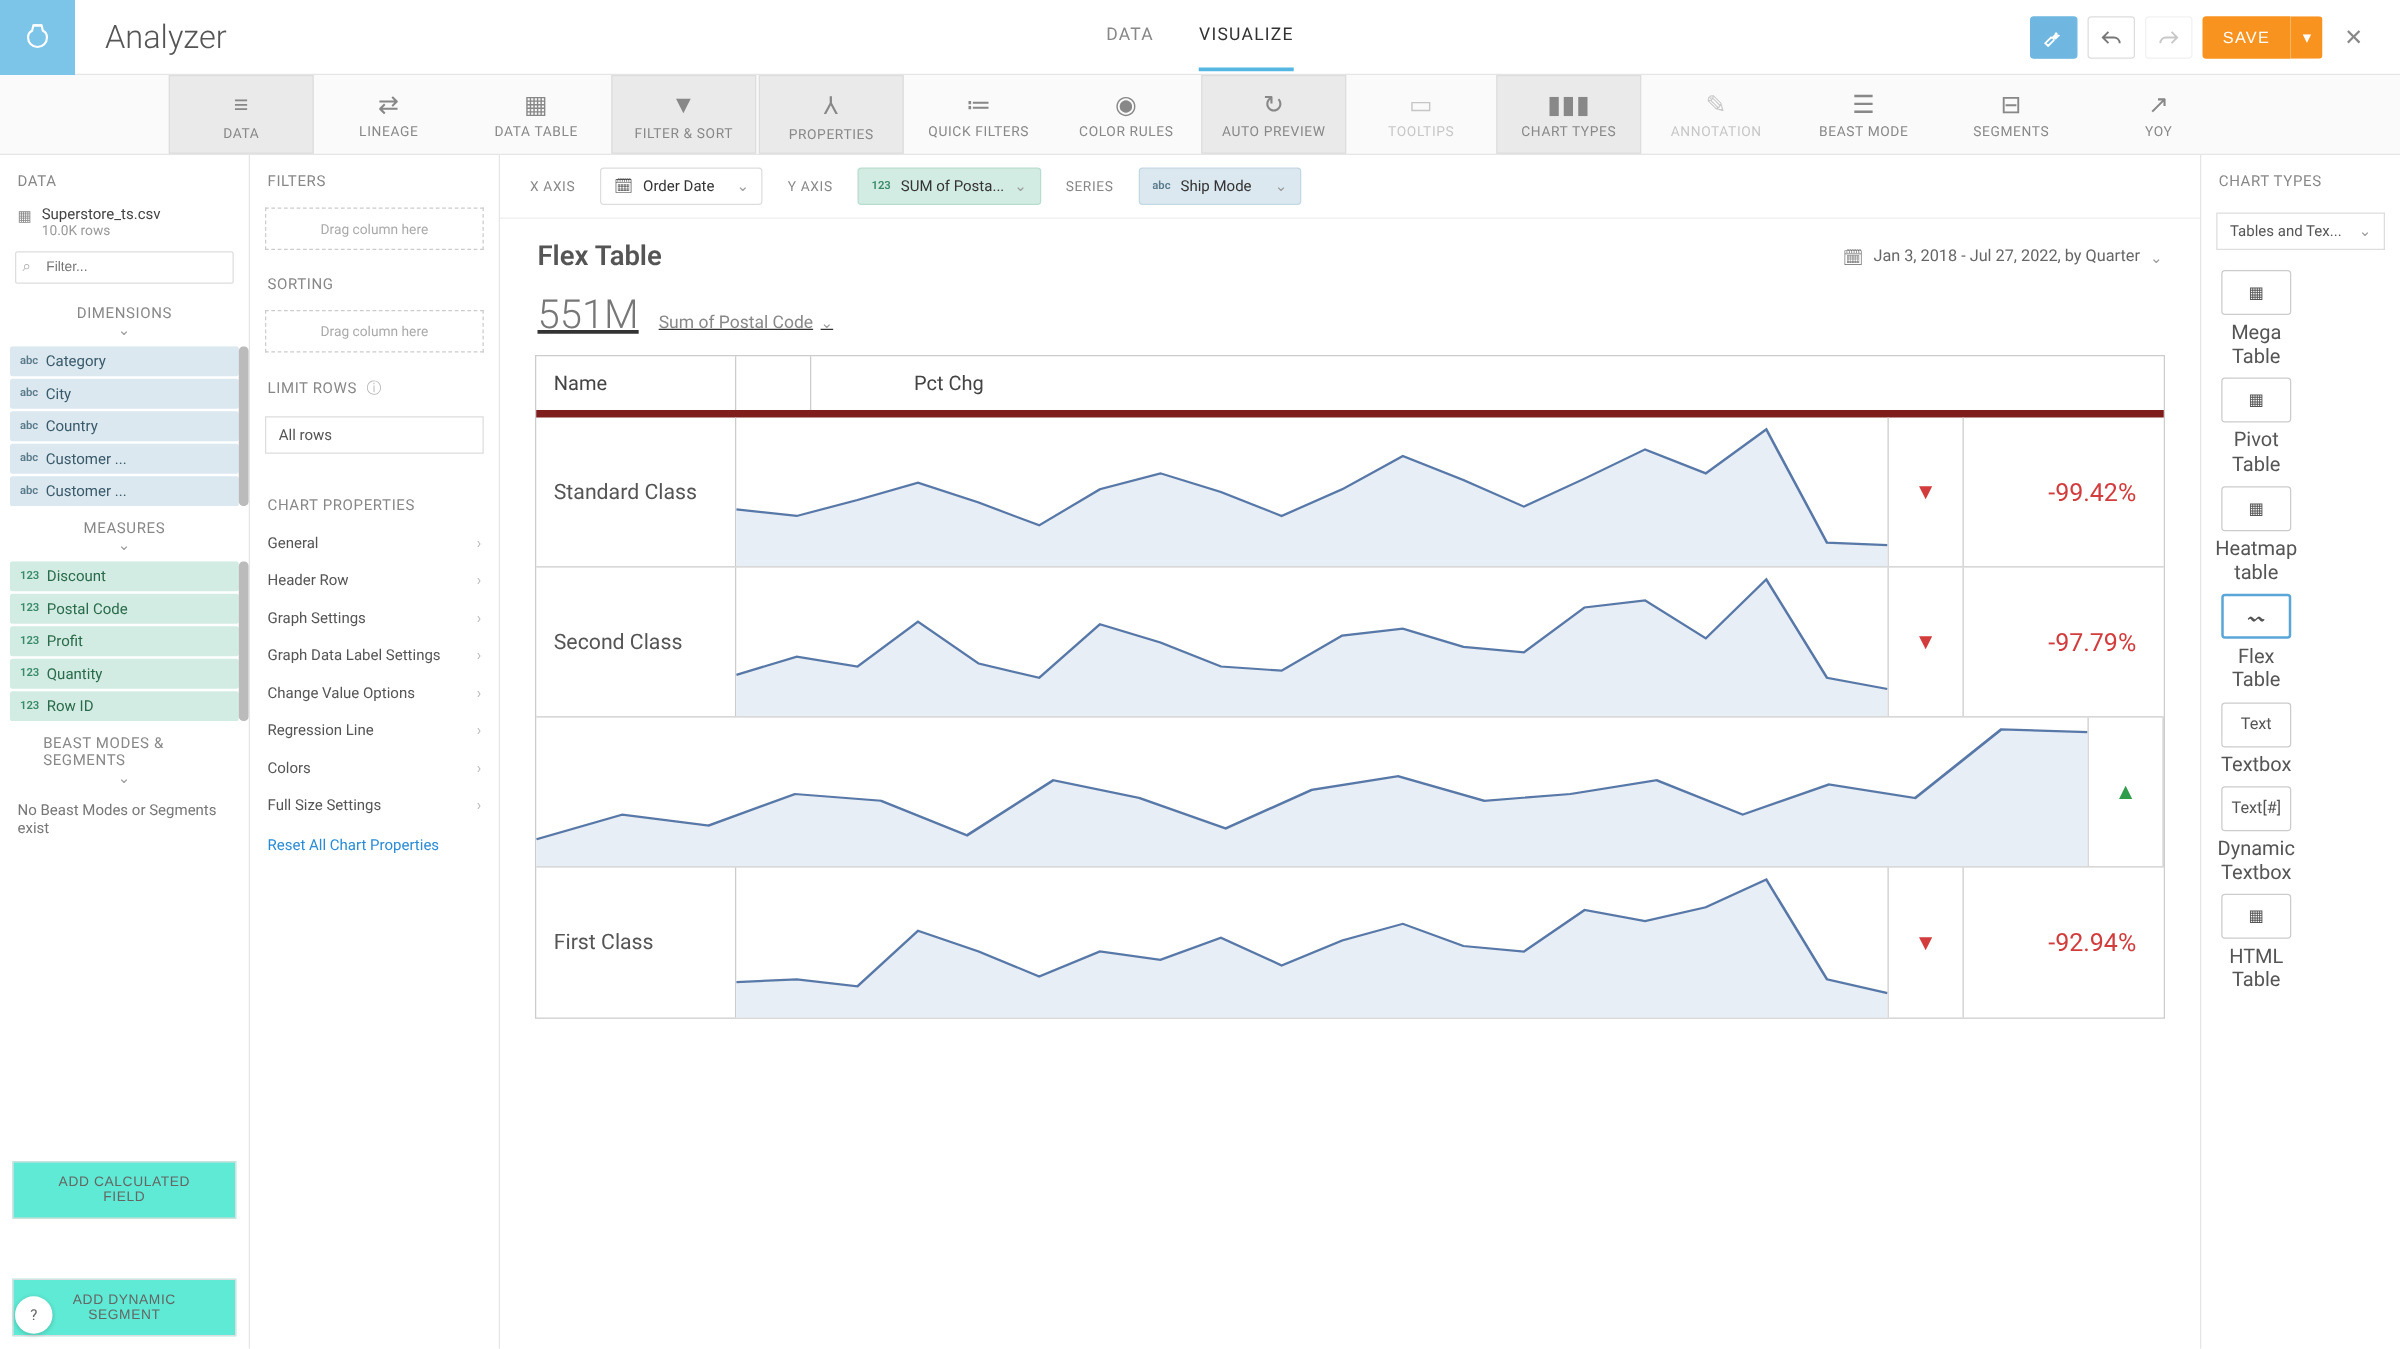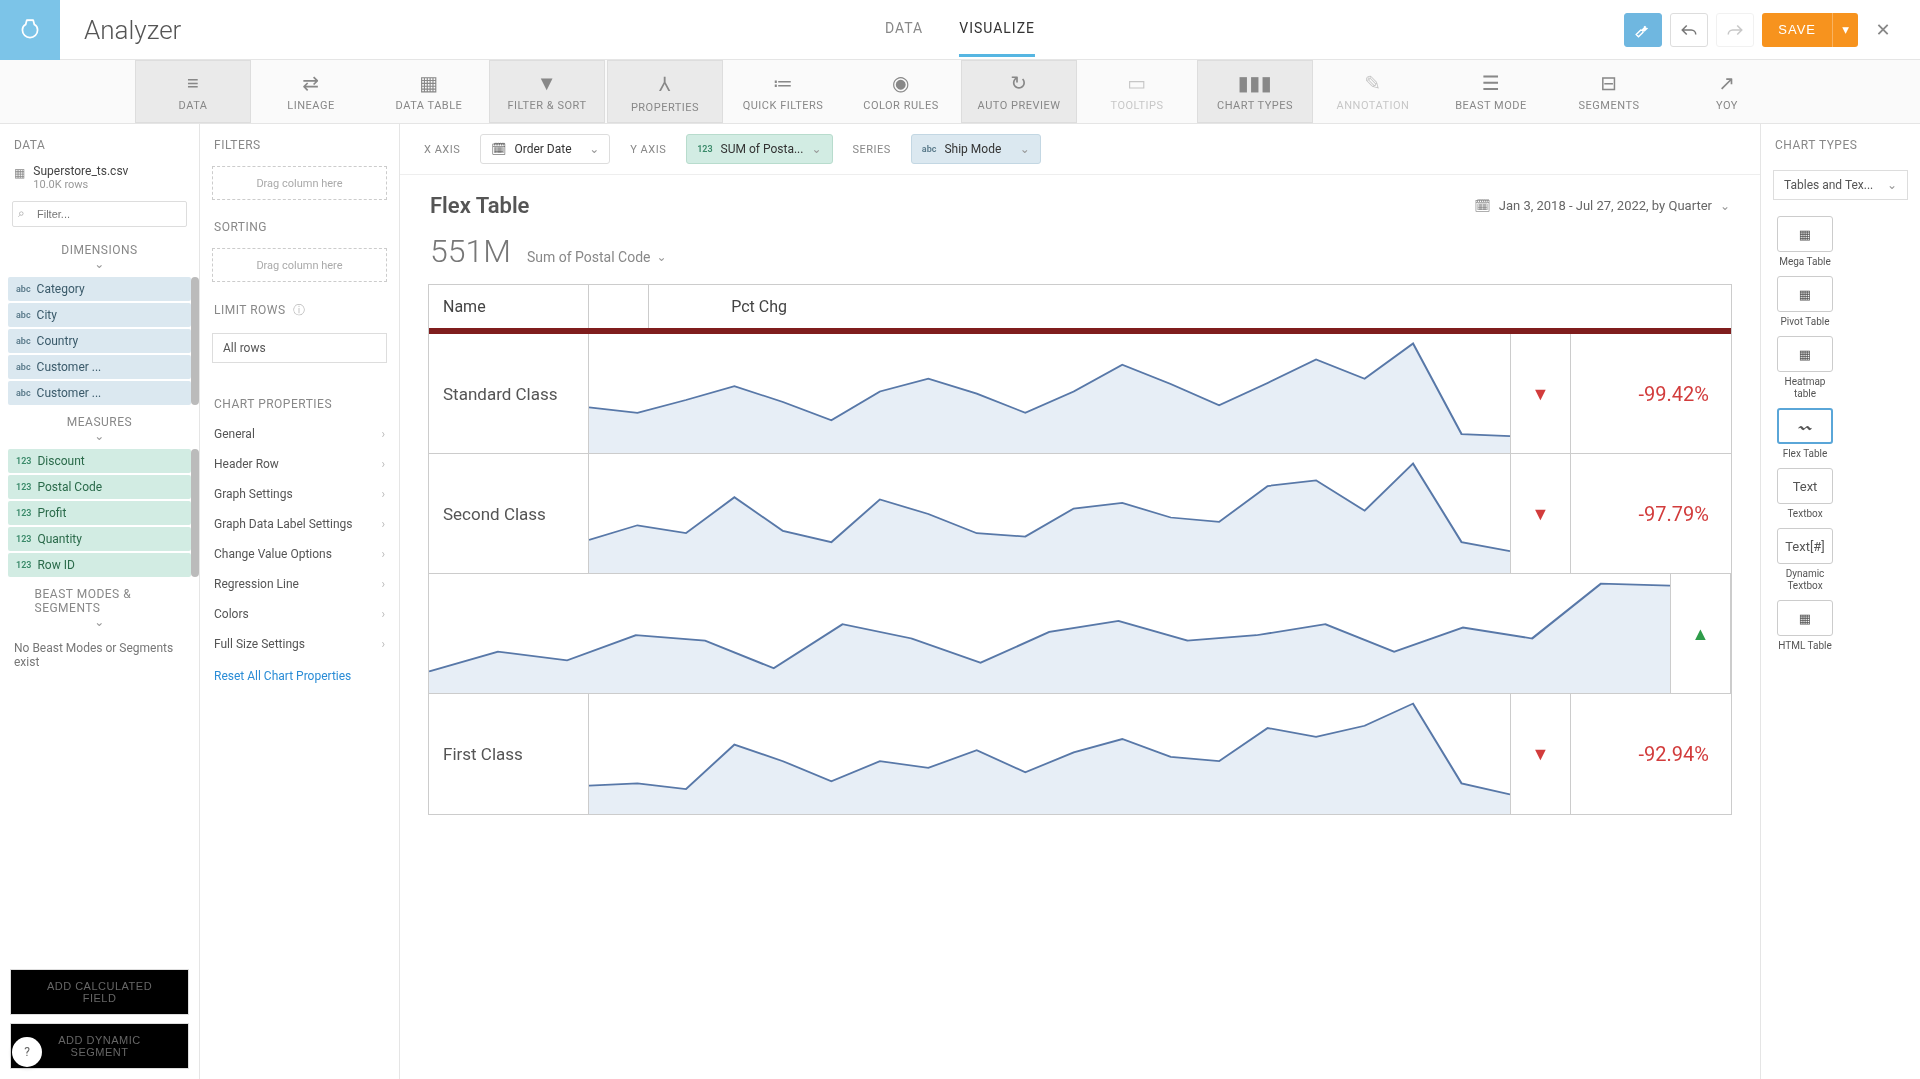--- a/index.html
+++ b/index.html
@@ -50,21 +50,21 @@
 .pill-list { padding:0 8px; display:flex; flex-direction:column; gap:2px; position:relative; }
 .pill-scroll { max-height:128px; overflow:hidden; position:relative; }
 .pill-scroll::after { content:''; position:absolute; right:0; top:0; width:8px; height:100%; background:#bbb; border-radius:4px; }
 .pill { display:flex; align-items:center; gap:6px; height:26px; padding:0 8px; border-radius:2px; font-size:12px; cursor:grab; }
 .pill .type-tag { font-size:9px; font-weight:600; }
 .pill.dim { background:#dbe8f0; color:#3a5a6a; }
 .pill.dim .type-tag { color:#5a7a8a; }
 .pill.mea { background:#d2ece3; color:#2a6a4a; }
 .pill.mea .type-tag { color:#3a8a6a; }
 .data-footer { margin-top:auto; padding:10px; display:flex; flex-direction:column; gap:8px; }
-.add-btn { border:1px solid #ddd; background:#000000; padding:10px 18px; font-size:11px; letter-spacing:.5px; color:#666; cursor:pointer; text-align:center; }
+.add-btn { border:1px solid #ddd; background:#5eead4; padding:10px 18px; font-size:11px; letter-spacing:.5px; color:#666; cursor:pointer; text-align:center;margin-top:40px; }
 .help-fab { position:absolute; left:12px; bottom:12px; width:30px; height:30px; border-radius:50%; background:#fff; box-shadow:0 1px 4px rgba(0,0,0,.2); display:flex; align-items:center; justify-content:center; color:#666; cursor:pointer; }
 
 
 .dropzone { margin:6px 12px; border:1px dashed #ccc; height:34px; display:flex; align-items:center; justify-content:center; font-size:11px; color:#aaa; }
 .limit-sel { margin:6px 12px; border:1px solid #ddd; height:30px; display:flex; align-items:center; padding:0 10px; font-size:12px; color:#555; cursor:pointer; }
 .prop-item { display:flex; justify-content:space-between; align-items:center; padding:8px 14px; font-size:12px; color:#555; cursor:pointer; }
 .prop-item .chev { color:#bbb; }
 .reset-link { padding:10px 14px; font-size:12px; color:#2a8cd6; cursor:pointer; }
 
 
@@ -74,21 +74,21 @@
 .axis-chip.green { background:#d2ece3; border-color:#b8dccd; }
 .axis-chip.blue { background:#dbe8f0; border-color:#c3d7e3; }
 .axis-chip .left { display:flex; align-items:center; gap:8px; overflow:hidden; }
 .axis-chip .mini-type { font-size:9px; font-weight:600; color:#3a8a6a; }
 .axis-chip.blue .mini-type { color:#5a7a8a; }
 
 .canvas-header { display:flex; justify-content:space-between; align-items:center; padding:18px 30px 6px; }
 .chart-title { font-size:22px; font-weight:600; color:#555; }
 .date-range { font-size:13px; color:#666; display:flex; align-items:center; gap:8px; cursor:pointer; }
 
-.big-metric { display:flex; align-items:baseline; gap:16px; padding:8px 30px 14px; }
+.big-metric { display:flex; align-items:baseline; gap:16px; padding:8px 30px 14px;text-decoration:underline; }
 .metric-val { font-size:32px; font-weight:300; color:#777; }
 .metric-label { font-size:14px; color:#888; display:flex; align-items:center; gap:6px; cursor:pointer; }
 
 .flex-table { margin:0 28px; border:1px solid #ccc; }
 .ft-head { display:flex; border-bottom:6px solid #7f1d1d; }
 .ft-cell { padding:12px 14px; font-size:16px; color:#444; }
 .ft-name { width:160px; border-right:1px solid #ccc; }
 .ft-chart { flex:1; border-right:1px solid #ccc; }
 .ft-trend { width:60px; text-align:center; border-right:1px solid #ccc; }
 .ft-pct { flex:0 0 160px; text-align:right; padding-right:22px; }
@@ -101,21 +101,21 @@
 .ft-row .ft-pct { display:flex; align-items:center; justify-content:flex-end; font-size:20px; }
 .up { color:#2e9c4a; }
 .down { color:#d23c3c; }
 
 
 .ct-select { margin:10px 12px; border:1px solid #ddd; height:30px; display:flex; align-items:center; justify-content:space-between; padding:0 10px; font-size:12px; color:#555; cursor:pointer; }
 .ct-grid { display:flex; flex-wrap:wrap; gap:8px 8px; padding:6px 12px; }
 .ct-item { width:64px; display:flex; flex-direction:column; align-items:center; gap:4px; cursor:pointer; }
 .ct-thumb { width:56px; height:36px; border:1px solid #ccc; border-radius:3px; display:flex; align-items:center; justify-content:center; font-size:13px; color:#555; background:#fff; }
 .ct-thumb.selected { border:2px solid #5aa6d8; }
-.ct-label { font-size:10px; color:#555; text-align:center; line-height:1.2; }
+.ct-label { font-size:16px; color:#555; text-align:center; line-height:1.2; }
 
 .chev-icon { font-size:12px; color:#999; }
 </style>
 </head>
 <body>
 
 <div class="header">
   <div class="app-badge">
     <svg width="26" height="26" viewBox="0 0 24 24" fill="none" stroke="white" stroke-width="1.6">
         <path d="M9 3h6l1 4c2 1 3 3 3 5a7 7 0 1 1-14 0c0-2 1-4 3-5l1-4z"></path>

